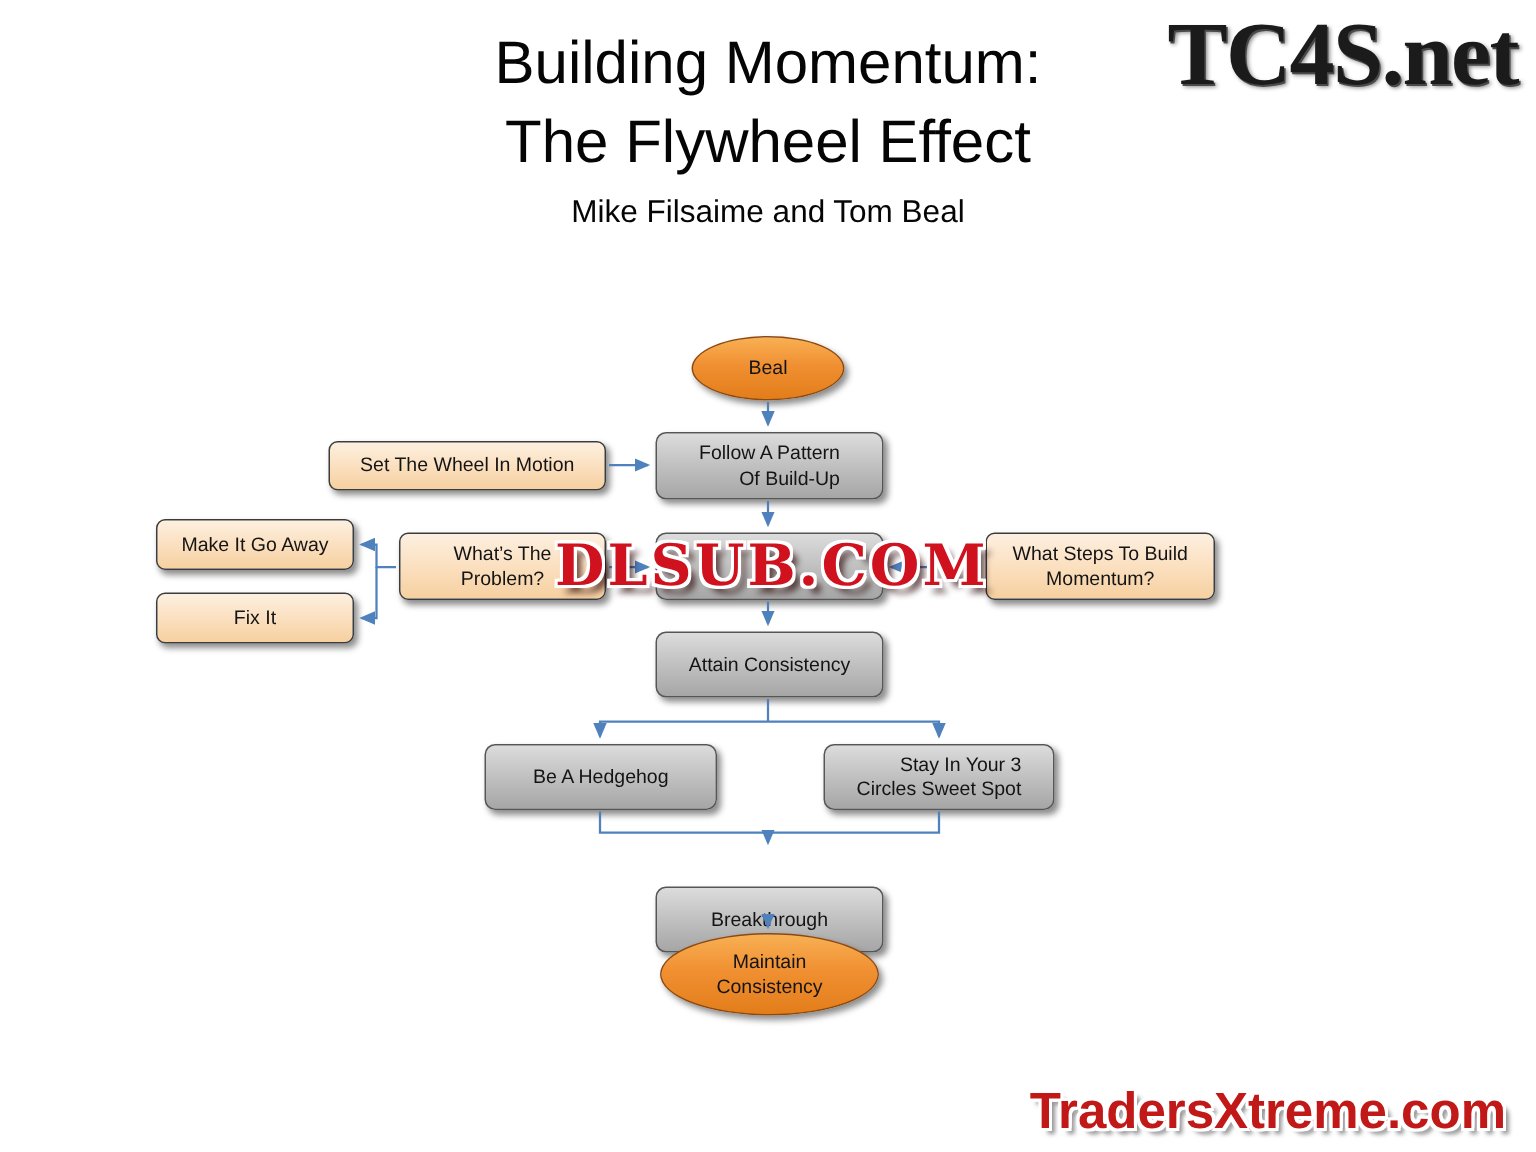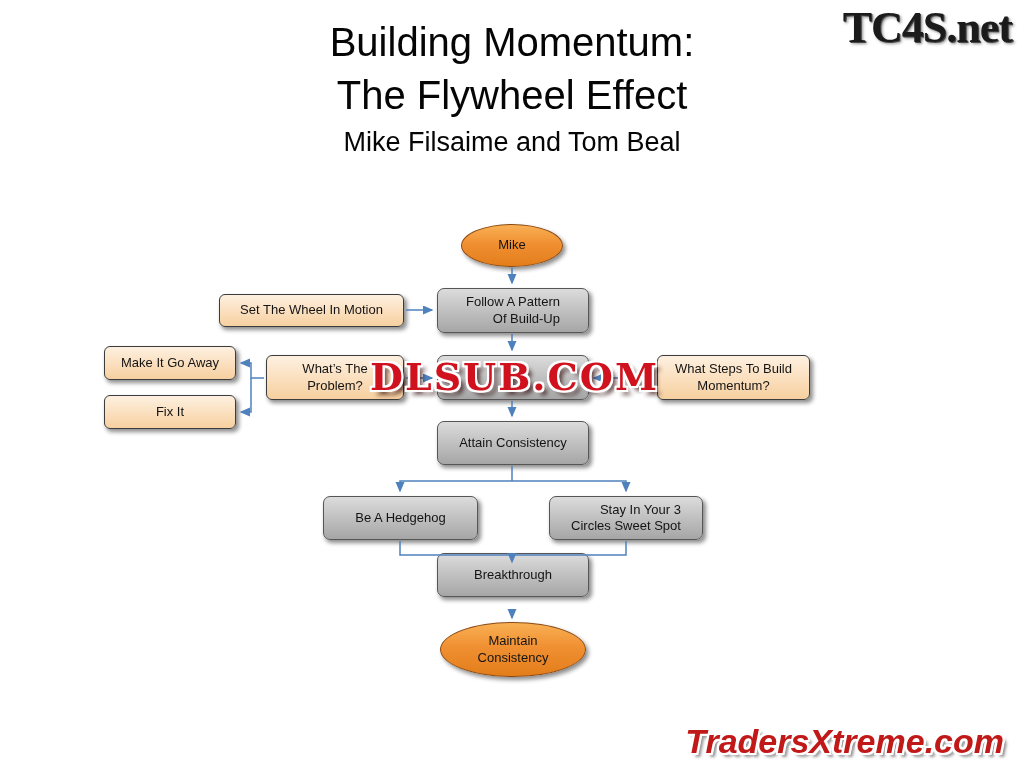--- a/index.html
+++ b/index.html
@@ -3,25 +3,25 @@
 <meta charset="utf-8">
 <style>
   html,body{margin:0;padding:0;background:#ffffff;}
   #slide{
     position:relative;width:1024px;height:768px;background:#ffffff;
     overflow:hidden;font-family:"Liberation Sans",sans-serif;
   }
   
   .title-block{position:absolute;top:16px;left:0;width:100%;text-align:center;color:#050505;z-index:2;}
   .title-line{font-size:40px;line-height:53px;font-weight:400;}
-  .subtitle{font-size:27px;line-height:40px;font-weight:400;}
+  .subtitle{font-size:21px;line-height:40px;font-weight:400;}
   
   .tc4s{
     position:absolute;top:2px;right:12px;z-index:6;
-    font-family:"Liberation Serif",serif;font-weight:700;font-size:44px;
+    font-family:"Liberation Serif",serif;font-weight:700;font-size:60px;
     color:#1b1b1b;letter-spacing:-1px;
     text-shadow:1px 1px 0 #4a4a4a,2px 2px 3px #8a8a8a;
   }
   .dlsub{
     position:absolute;top:354px;left:370px;z-index:7;
     font-family:"DejaVu Serif",serif;font-weight:700;font-size:38px;
     color:#d0121f;letter-spacing:2px;
     text-shadow:
       -2px -2px 0 #ffffff, 2px -2px 0 #ffffff,
       -2px 2px 0 #ffffff, 2px 2px 0 #ffffff,
@@ -31,21 +31,20 @@
   }
   .tradersxtreme{
     position:absolute;top:722px;right:20px;z-index:6;
     font-weight:700;font-size:34px;color:#c11818;letter-spacing:0;
     text-shadow:
       -2px -2px 0 #ffffff, 2px -2px 0 #ffffff,
       -2px 2px 0 #ffffff, 2px 2px 0 #ffffff,
       -2px 0 0 #ffffff, 2px 0 0 #ffffff,
       0 -2px 0 #ffffff, 0 2px 0 #ffffff,
       4px 4px 3px rgba(120,120,120,0.8);
-    font-style: italic;
   }
   
   .node{
     position:absolute;display:flex;align-items:center;justify-content:center;
     text-align:center;white-space:pre-line;color:#141414;font-size:13px;line-height:1.25;
     z-index:3;box-sizing:border-box;padding:2px 6px;
   }
   .node-gray{
     background:linear-gradient(to bottom,#dcdcdc 0%,#c3c3c3 45%,#a6a6a6 100%);
     border:1.5px solid #565656;border-radius:7px;
@@ -73,21 +72,21 @@
   <div class="title-block">
     <div class="title-line">Building Momentum:</div>
     <div class="title-line">The Flywheel Effect</div>
     <div class="subtitle">Mike Filsaime and Tom Beal</div>
   </div>
 
   <div class="tc4s">TC4S.net</div>
   <div class="dlsub">DLSUB.COM</div>
   <div class="tradersxtreme">TradersXtreme.com</div>
 
-  <div class="node node-ellipse" style="left:461px;top:224px;width:102px;height:43px;">Mike</div>
+  <div class="node node-ellipse" style="left:461px;top:224px;width:102px;height:43px;">Beal</div>
 
   <div class="node node-peach" style="left:219px;top:294px;width:185px;height:33px;">Set The Wheel In Motion</div>
 
   <div class="node node-gray" style="left:437px;top:288px;width:152px;height:45px;">Follow A Pattern
 Of Build-Up</div>
 
   <div class="node node-gray" style="left:437px;top:355px;width:152px;height:45px;"></div>
 
   <div class="node node-peach" style="left:266px;top:355px;width:138px;height:45px;">What’s The
 Problem?</div>
@@ -99,21 +98,21 @@
   <div class="node node-peach" style="left:621px;top:355px;width:153px;height:45px;margin-left:36px;">What Steps To Build
 Momentum?</div>
 
   <div class="node node-gray" style="left:437px;top:421px;width:152px;height:44px;">Attain Consistency</div>
 
   <div class="node node-gray" style="left:323px;top:496px;width:155px;height:44px;">Be A Hedgehog</div>
 
   <div class="node node-gray" style="left:549px;top:496px;width:154px;height:44px;">Stay In Your 3
 Circles Sweet Spot</div>
 
-  <div class="node node-gray" style="left:437px;top:553px;width:152px;height:44px;">Breakthrough</div>
+  <div class="node node-gray" style="left:437px;top:591px;width:152px;height:44px;">Breakthrough</div>
 
   <div class="node node-ellipse" style="left:440px;top:622px;width:146px;height:55px;">Maintain
 Consistency</div>
 
   <svg id="connectors" width="1024" height="768">
     <defs>
       <marker id="arr" markerWidth="9" markerHeight="8" refX="6" refY="3" orient="auto">
         <path d="M0,0 L7,3 L0,6 Z" fill="#4f81bd"></path>
       </marker>
     </defs>

